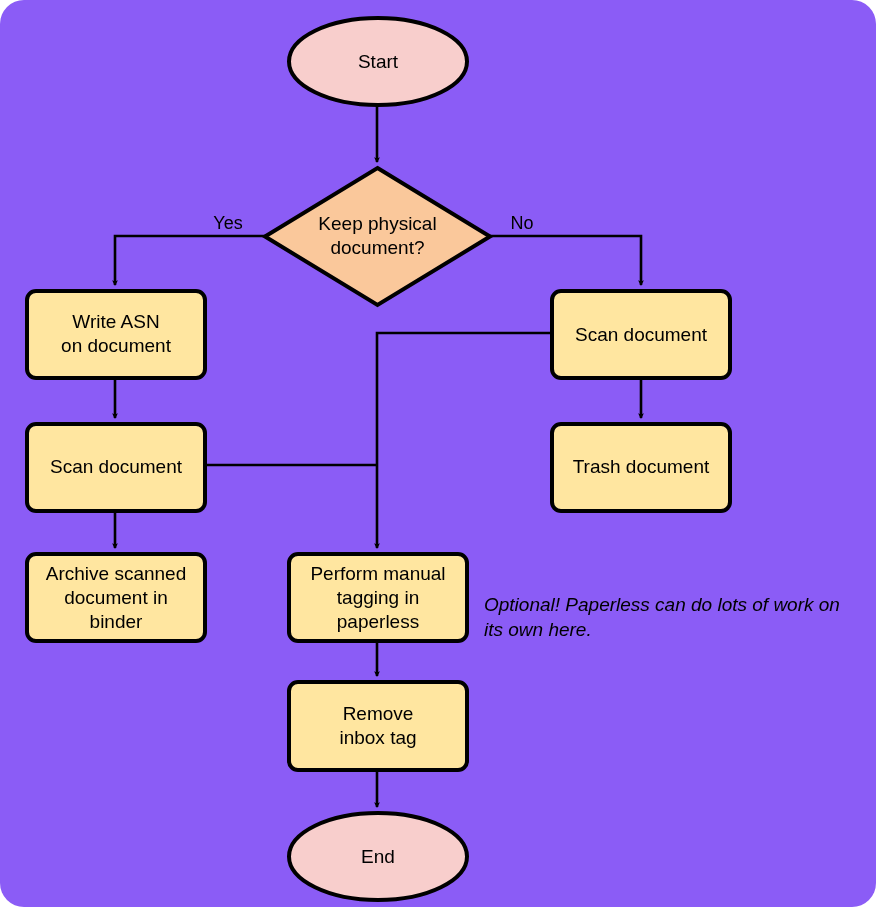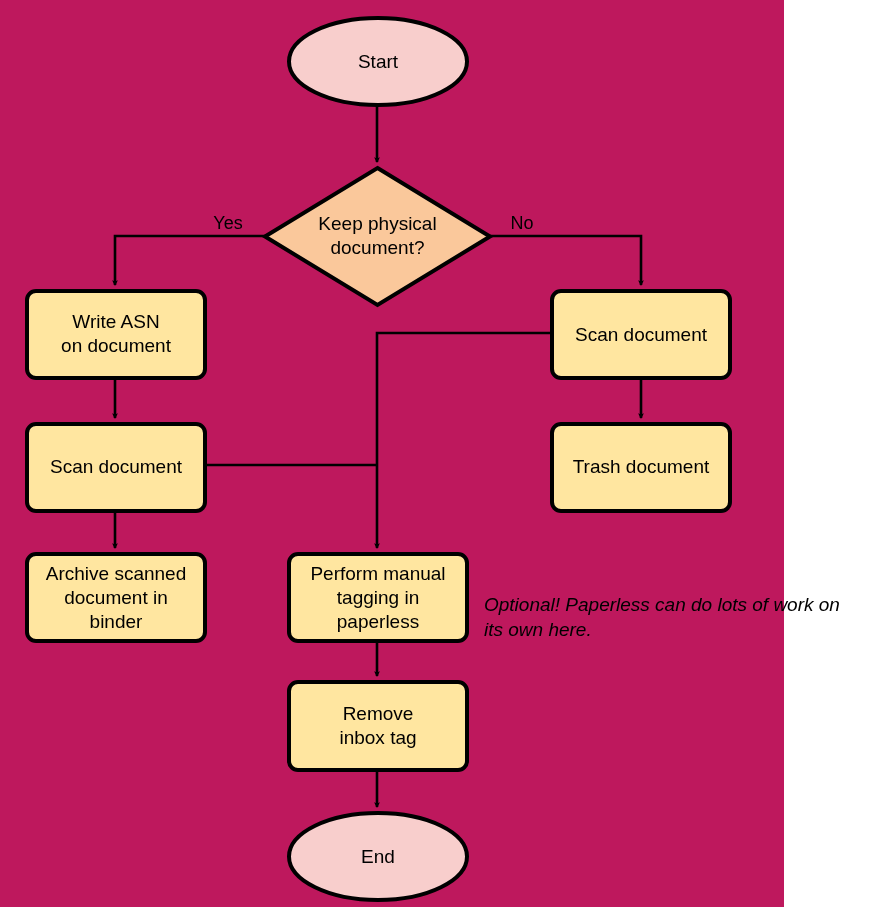--- a/index.html
+++ b/index.html
@@ -9,23 +9,24 @@
     background: #ffffff;
   }
   body {
     font-family: "Liberation Sans", sans-serif;
     width: 888px;
     height: 907px;
     overflow: hidden;
   }
   #flow-root {
     position: relative;
-    width: 784px;
+    width: 876px;
     height: 907px;
-    background: #be185d;
+    background: #8b5cf6;
+    border-radius: 24px;
   }
   svg.layer {
     position: absolute;
     left: 0;
     top: 0;
     width: 888px;
     height: 907px;
   }
   .node-text {
     font-family: "Liberation Sans", sans-serif;

